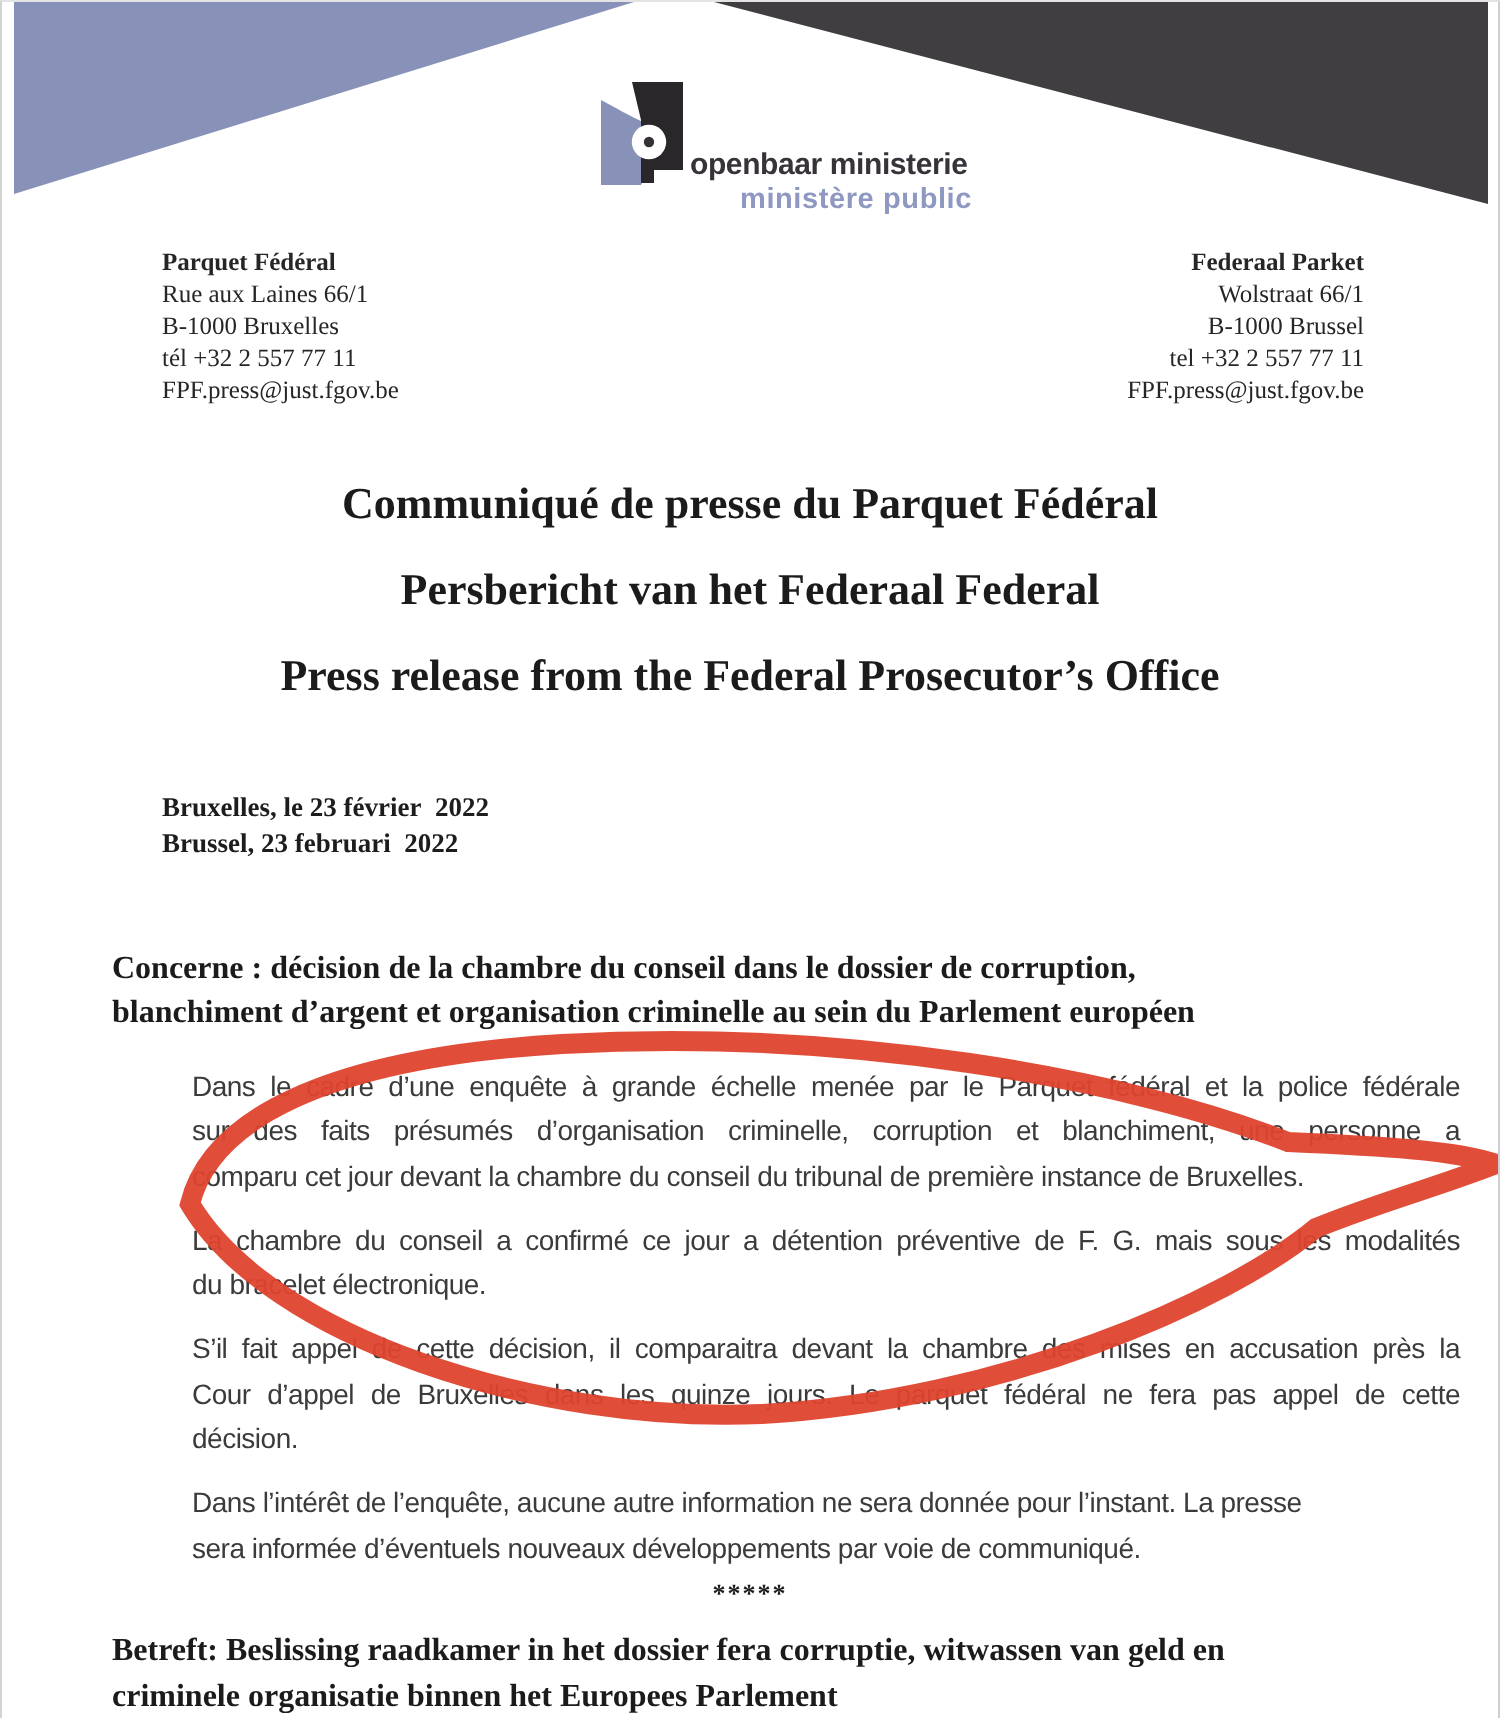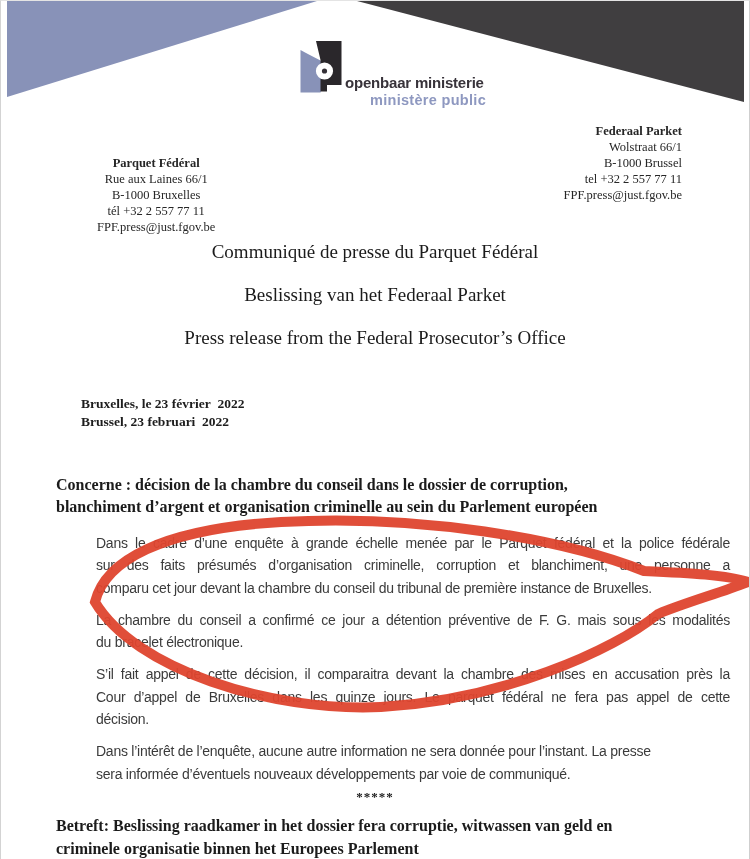--- a/index.html
+++ b/index.html
@@ -16,26 +16,26 @@
   .tri-dark{position:absolute;left:356px;right:5px;top:0;height:101px;background:#403e40;
     -webkit-clip-path:polygon(0 0,100% 0,100% 100%);clip-path:polygon(0 0,100% 0,100% 100%);}
   .logo{position:absolute;left:298px;top:40px;width:260px;height:70px;}
   .logo svg{position:absolute;left:0;top:0;}
   .logo-line1{position:absolute;left:46px;top:33px;font-family:"Liberation Sans",sans-serif;
     font-weight:bold;font-size:15px;letter-spacing:-0.2px;color:#38333a;white-space:nowrap;}
   .logo-line2{position:absolute;left:35px;top:51px;font-family:"Liberation Sans",sans-serif;
     font-weight:bold;font-size:14.5px;letter-spacing:0.3px;color:#8e98c0;white-space:nowrap;margin-left:36px;}
   
   .addresses{position:absolute;left:0;top:123px;width:100%;font-size:12.5px;line-height:15.9px;color:#262626;}
-  .addr-left{position:absolute;left:96px;top:0;text-align:center;margin-top:32px;}
+  .addr-left{position:absolute;left:80px;top:0;text-align:left;}
   .addr-right{position:absolute;right:67px;top:0;text-align:right;}
   .addr-name{font-weight:bold;}
   
   .titles{position:absolute;left:0;top:240px;width:100%;text-align:center;color:#1b1b1b;}
-  .title-line{font-size:19px;font-weight:normal;line-height:21px;margin-bottom:22px;}
+  .title-line{font-size:22px;font-weight:bold;line-height:21px;margin-bottom:22px;}
   
   .dates{position:absolute;left:80px;top:394px;font-size:13.5px;font-weight:bold;line-height:17.5px;color:#1d1d1d;}
   
   .subject{position:absolute;left:55px;right:55px;text-align:left;font-weight:bold;
     font-size:16px;line-height:22px;color:#1b1b1b;}
   .subject-fr{top:473px;}
   .subject-nl{top:814px;line-height:22.5px;}
   
   .bodytext{position:absolute;left:95px;top:531px;width:634px;
     font-family:"Liberation Sans","DejaVu Sans",sans-serif;font-size:14px;line-height:22.3px;
@@ -82,21 +82,21 @@
       <div class="addr-name">Federaal Parket</div>
       <div>Wolstraat 66/1</div>
       <div>B-1000 Brussel</div>
       <div>tel +32 2 557 77 11</div>
       <div>FPF.press@just.fgov.be</div>
     </div>
   </div>
 
   <div class="titles">
     <div class="title-line">Communiqué de presse du Parquet Fédéral</div>
-    <div class="title-line">Beslissing van het Federaal Parket</div>
+    <div class="title-line">Persbericht van het Federaal Federal</div>
     <div class="title-line">Press release from the Federal Prosecutor’s Office</div>
   </div>
 
   <div class="dates">
     <div>Bruxelles, le 23 février&nbsp; 2022</div>
     <div>Brussel, 23 februari&nbsp; 2022</div>
   </div>
 
   <div class="subject subject-fr">
     <div>Concerne : décision de la chambre du conseil dans le dossier de corruption,</div>

